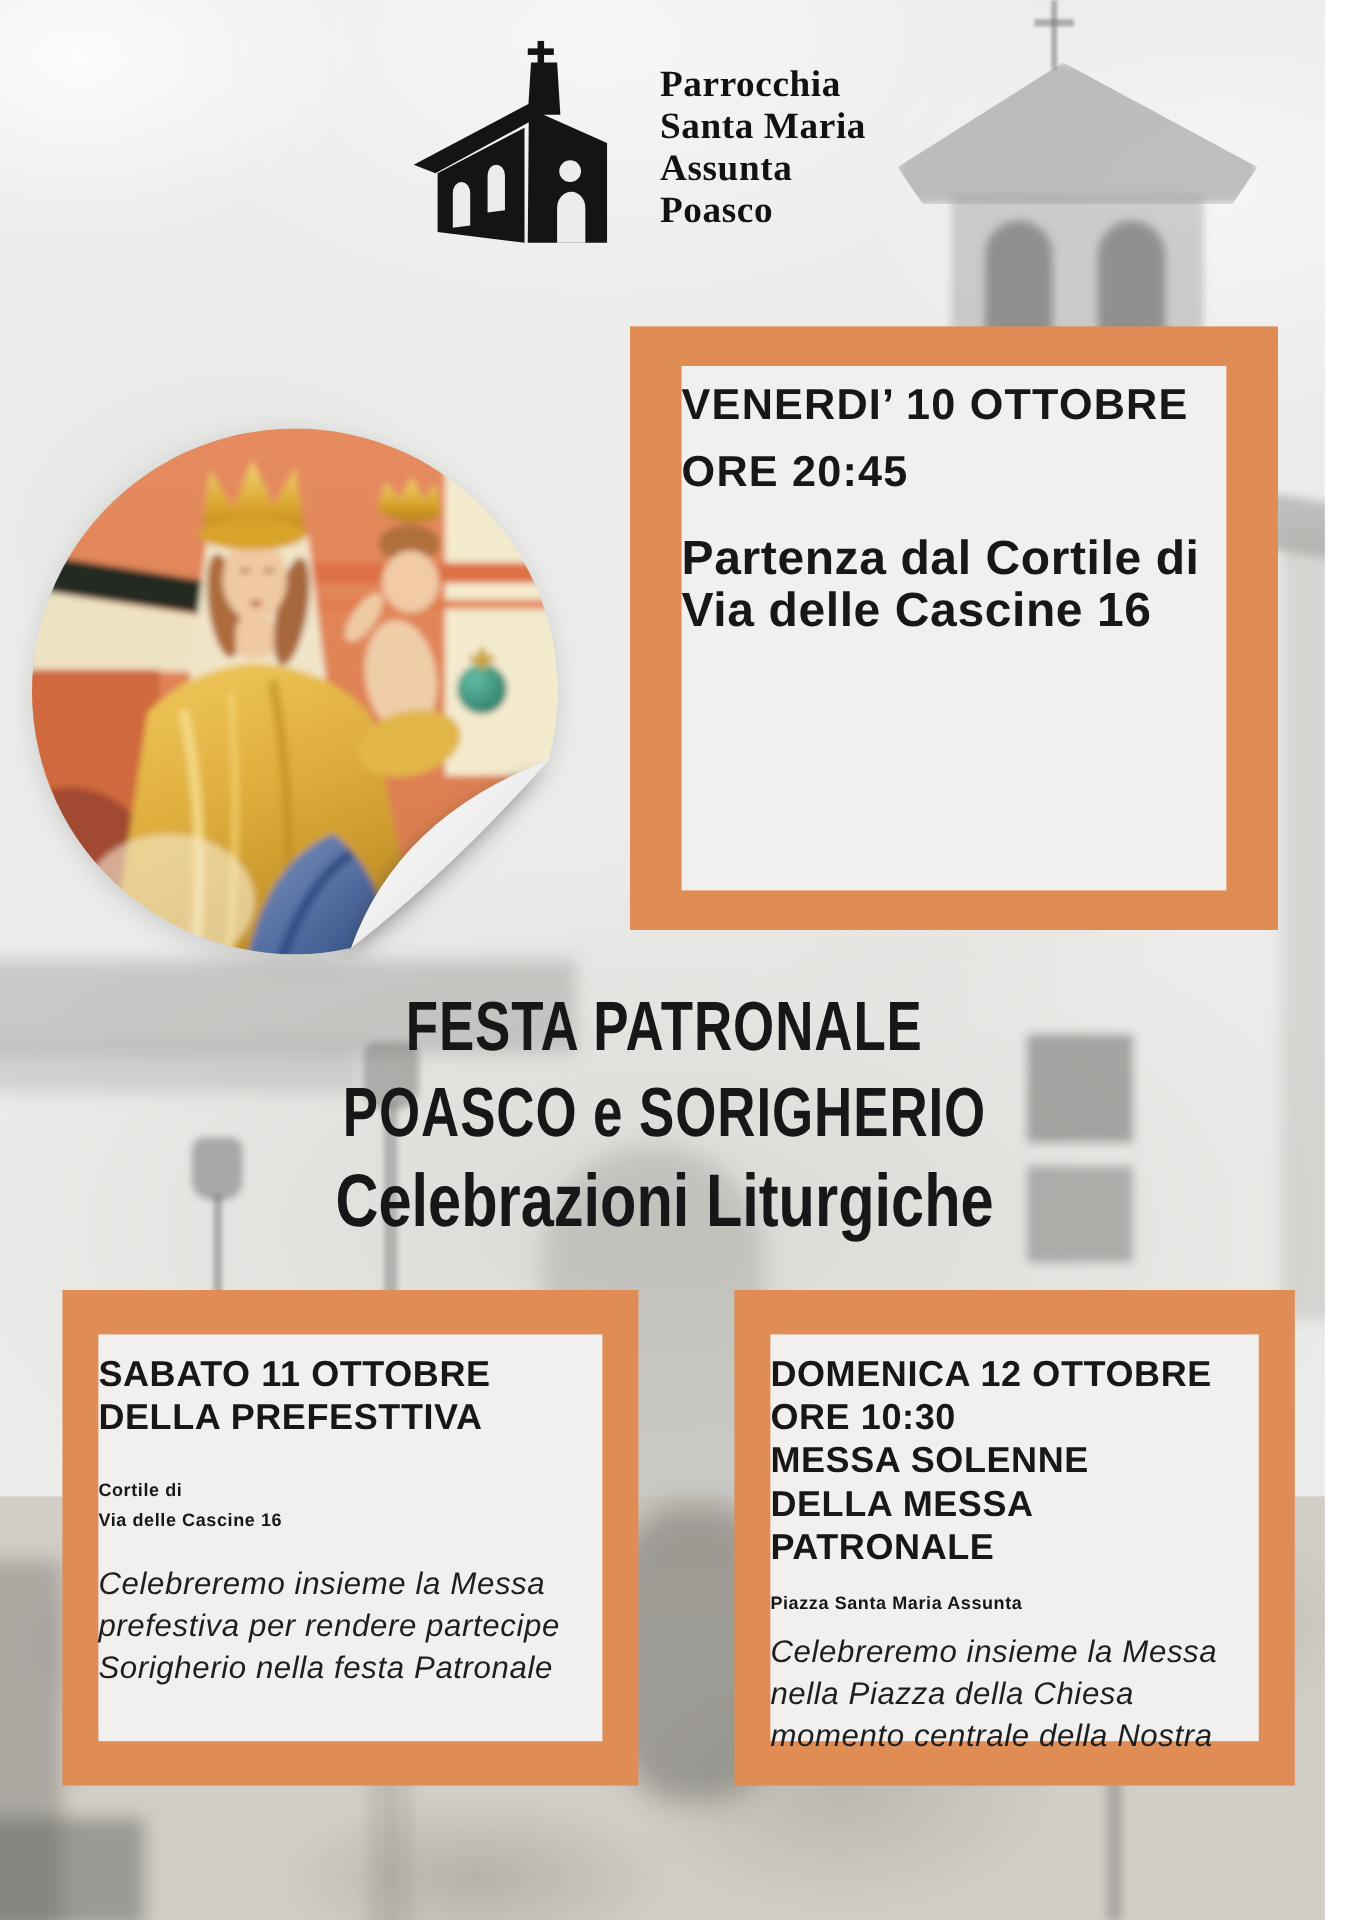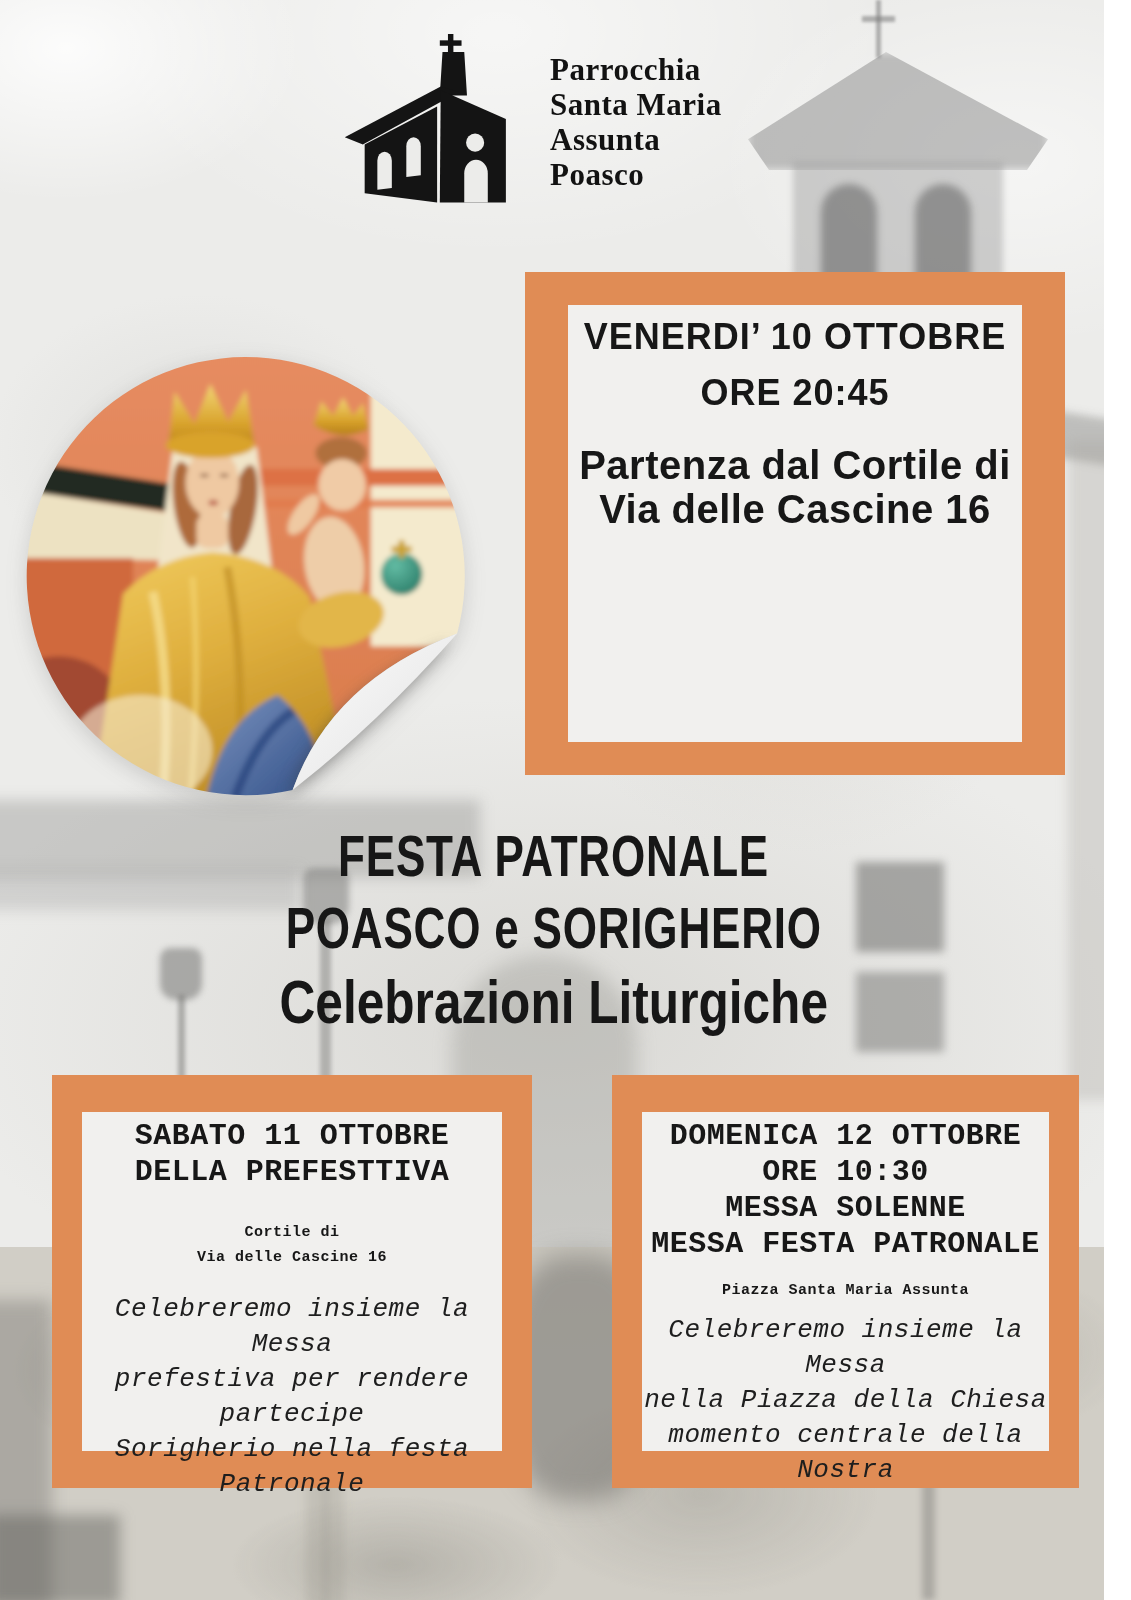--- a/index.html
+++ b/index.html
@@ -52,32 +52,32 @@
   .pole-right{left:922px; top:1250px; width:13px; height:350px; background:rgba(118,116,112,.4); filter:blur(3px);}
 
   
   .logo-row{position:absolute; left:342px; top:34px; z-index:3; display:flex; align-items:flex-start;}
   .logo-icon{width:192px; height:172px;}
   .logo-text{margin-left:16px; margin-top:18px; font-family:"Liberation Serif", serif; font-weight:700;
     font-size:31px; line-height:35px; color:#121212; letter-spacing:.5px;}
 
   
   .obox{position:absolute; background:#E08C55; z-index:3;}
-  .panel{background:#F1F0EE; width:100%; height:100%; box-sizing:border-box; text-align:center;}
+  .panel{background:#F1F0EE; width:100%; height:100%; box-sizing:border-box; text-align:left;}
   .friday{left:525px; top:272px; width:540px; height:503px; padding:33px 43px; box-sizing:border-box;}
   .friday .panel{padding-top:4px;}
   .h1line{font-size:36px; font-weight:700; line-height:56px; letter-spacing:1px;}
   .bodyline{font-size:29px; font-weight:700; line-height:42px; letter-spacing:.5px;}
   .friday .bodyblock{margin-top:6px;}
   .locline{font-size:40px; font-weight:700; line-height:44px; letter-spacing:.5px;}
   .friday .locblock{margin-top:22px;}
 
   .saturday{left:52px; top:1075px; width:480px; height:413px; padding:37px 30px; box-sizing:border-box;}
   .sunday{left:612px; top:1075px; width:467px; height:413px; padding:37px 30px; box-sizing:border-box;}
-  .saturday .panel,.sunday .panel{padding-top:6px;font-family:Liberation Mono, monospace;}
+  .saturday .panel,.sunday .panel{padding-top:16px;}
   .h2line{font-size:30px; font-weight:700; line-height:36px; letter-spacing:.5px;}
   .smallloc{font-size:15px; font-weight:700; line-height:25px; letter-spacing:.5px;}
   .saturday .smallblock{margin-top:30px;}
   .sunday .smallblock{margin-top:16px;}
   .italine{font-size:26px; font-style:italic; font-weight:400; line-height:35px; letter-spacing:.5px; color:#1E1E1E;}
   .saturday .itablock{margin-top:22px;}
   .sunday .itablock{margin-top:10px;}
 
   
   .title-block{position:absolute; left:-12px; top:820px; width:1131px; text-align:center; z-index:2;}
@@ -255,21 +255,21 @@
         <div class="italine">Sorigherio nella festa Patronale</div>
       </div>
     </div>
   </div>
 
   <div class="obox sunday">
     <div class="panel">
       <div class="h2line">DOMENICA 12 OTTOBRE</div>
       <div class="h2line">ORE 10:30</div>
       <div class="h2line">MESSA SOLENNE</div>
-      <div class="h2line">MESSA FESTA PATRONALE</div>
+      <div class="h2line">DELLA MESSA PATRONALE</div>
       <div class="smallblock">
         <div class="smallloc">Piazza Santa Maria Assunta</div>
       </div>
       <div class="itablock">
         <div class="italine">Celebreremo insieme la Messa</div>
         <div class="italine">nella Piazza della Chiesa</div>
         <div class="italine">momento centrale della Nostra</div>
       </div>
     </div>
   </div>

